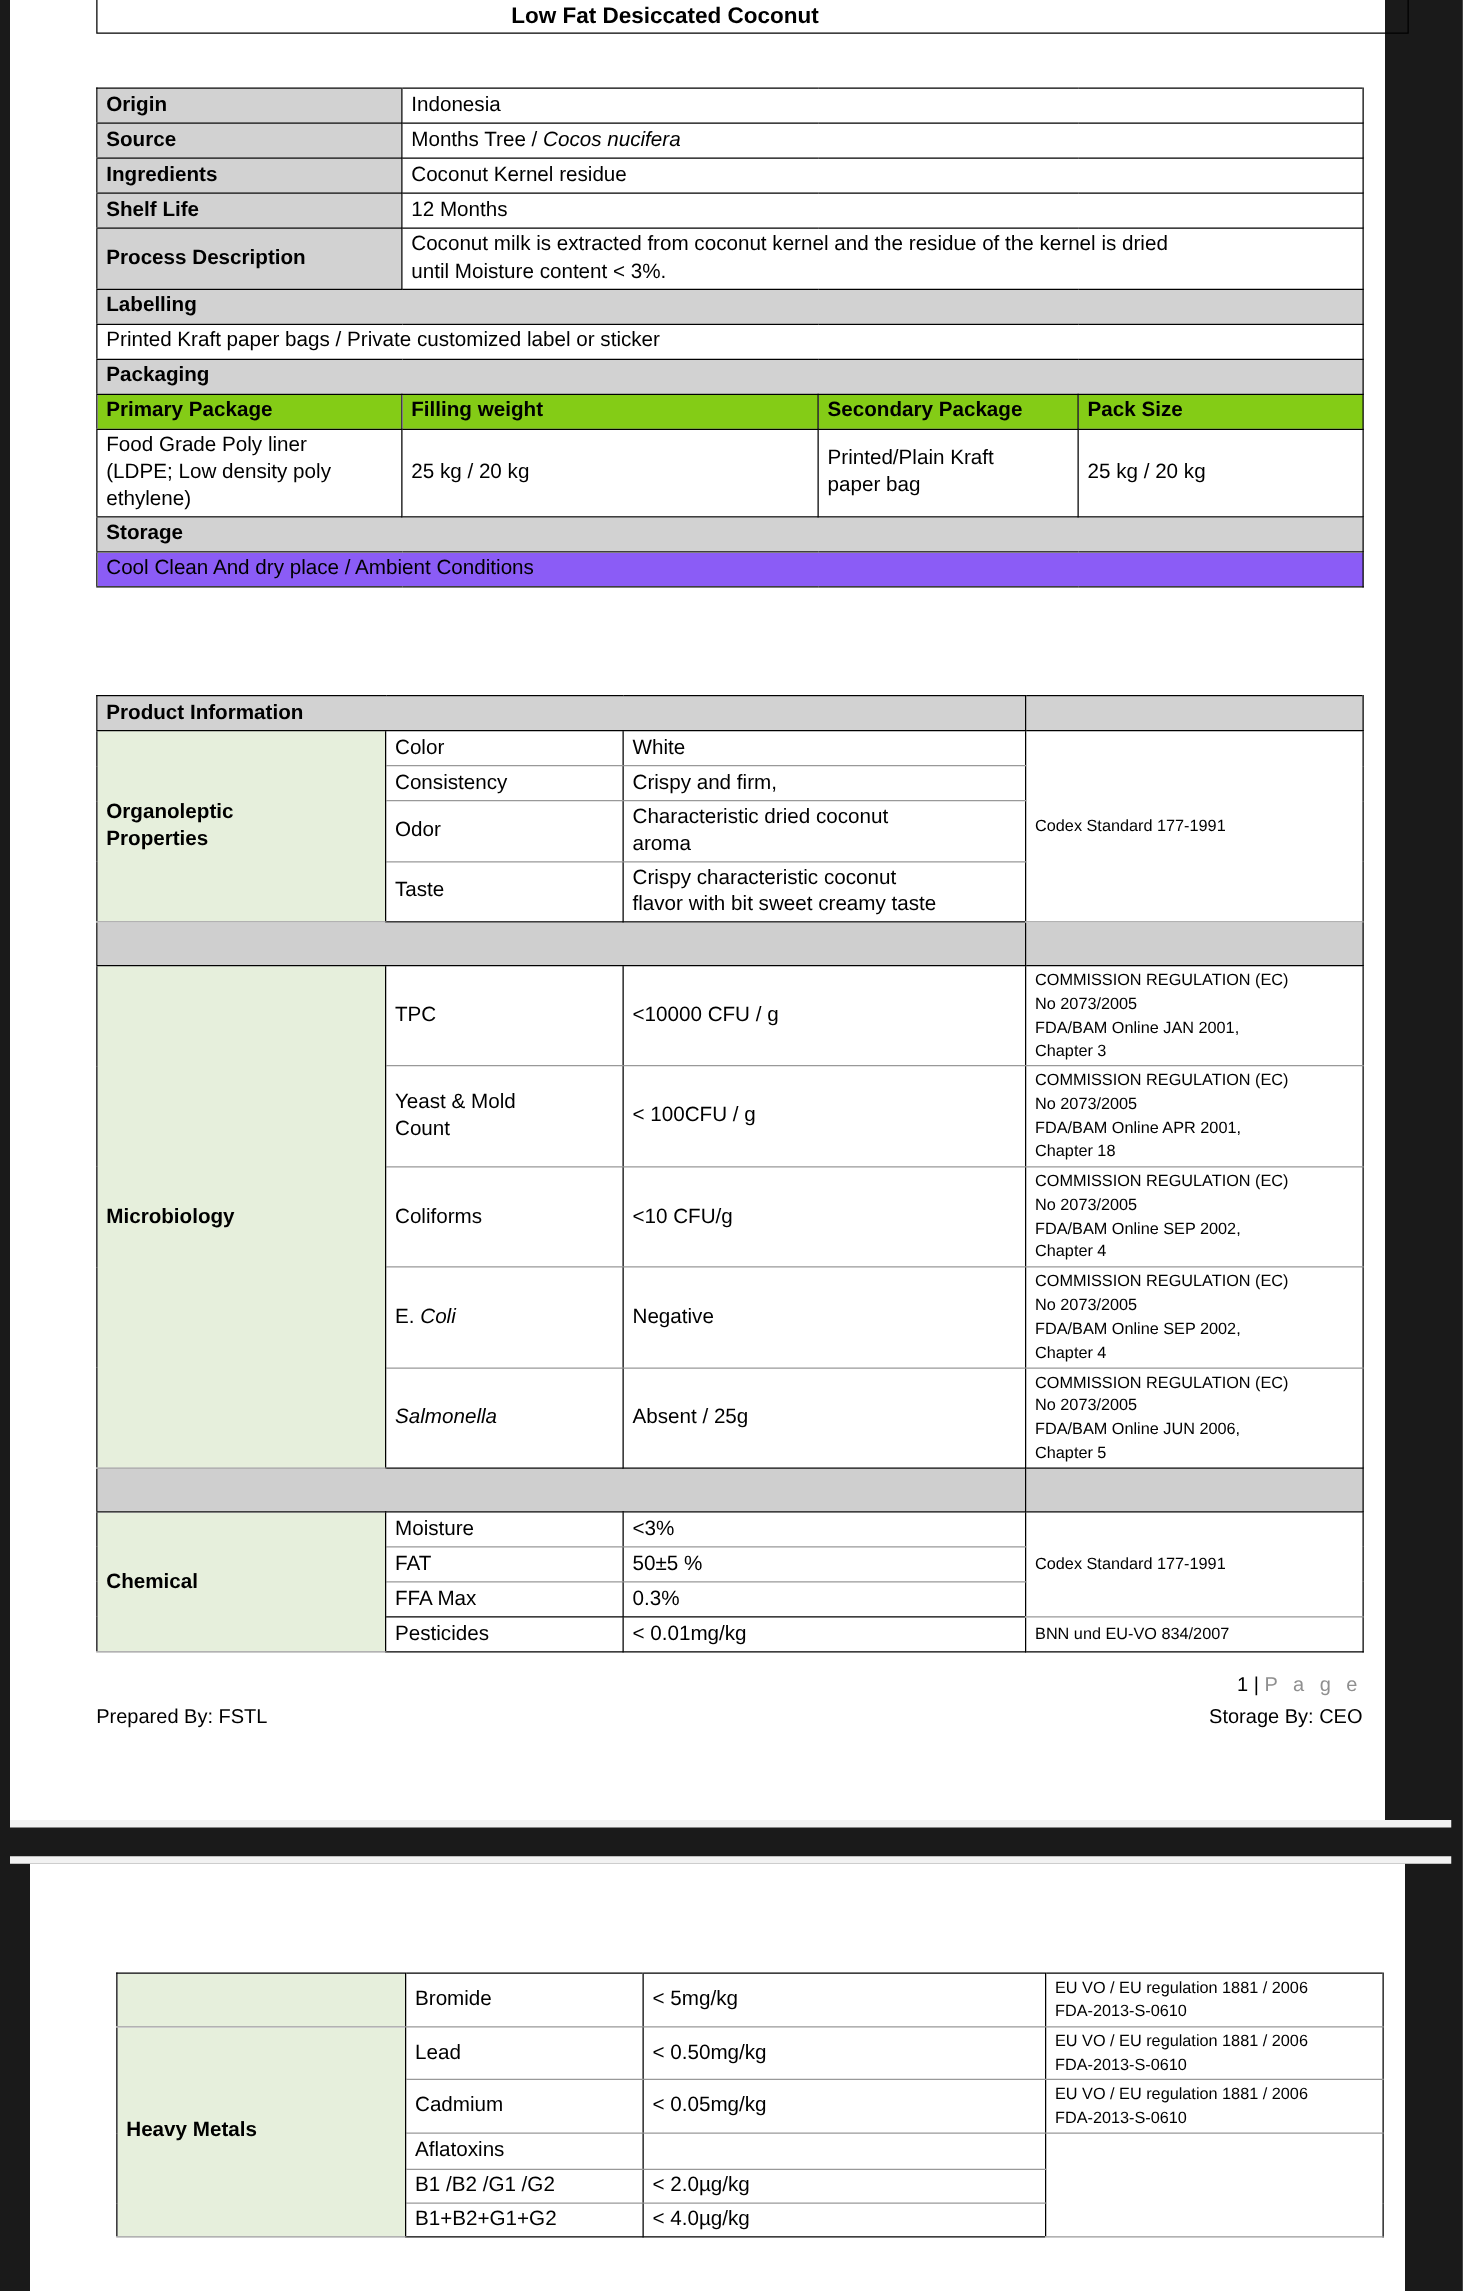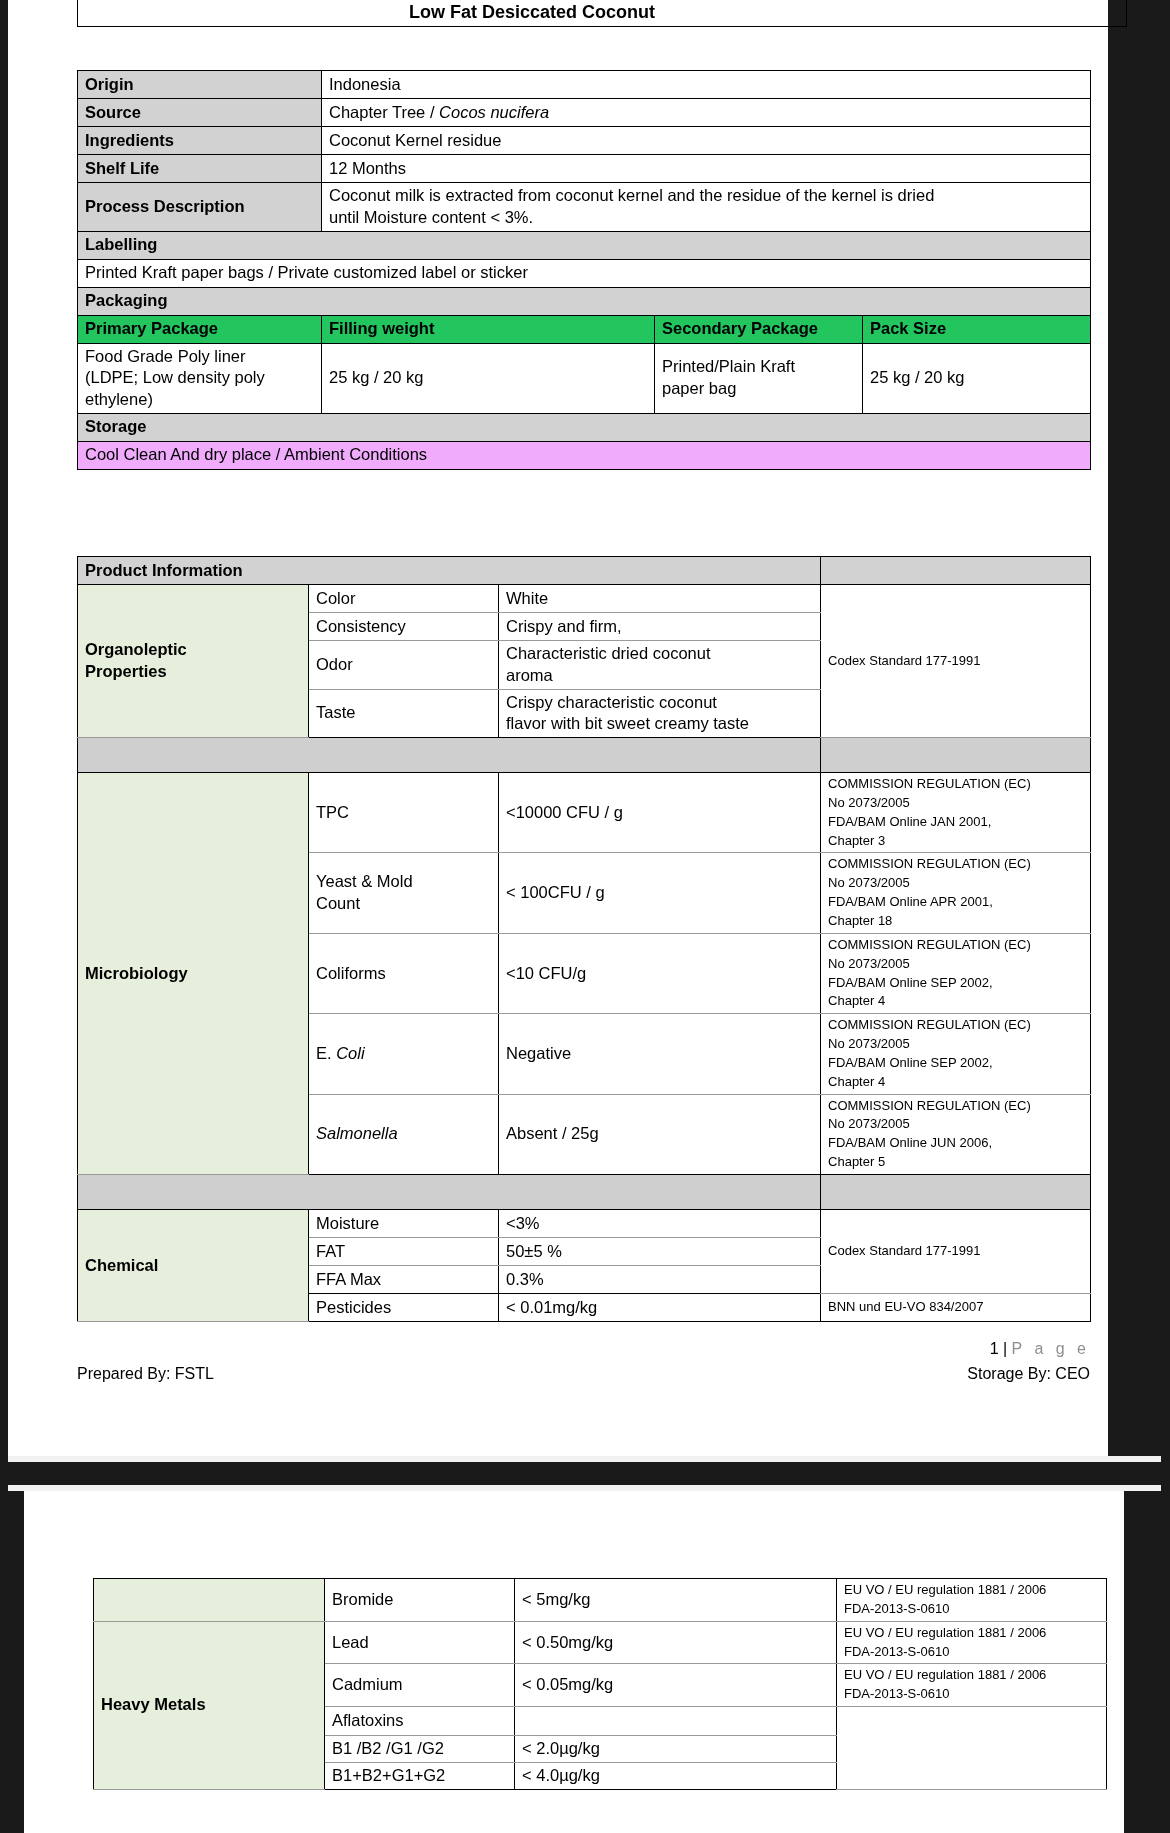--- a/index.html
+++ b/index.html
@@ -21,22 +21,22 @@
   table.doc{border-top:1px solid #000;border-left:1px solid #000;}
   table.doc td{border-right:1px solid #000;border-bottom:1px solid #000;
                padding:2px 7px;vertical-align:middle;overflow:hidden;}
   #t1{top:70px;}
   #t2{top:556px;}
   #t3{top:87px;}
 
   .b{font-weight:bold;}
   .lbl{background:#d2d2d2;font-weight:bold;}
   .sechdr{background:#d2d2d2;font-weight:bold;}
-  .grnhdr{background:#22c55e;font-weight:bold;}
-  .grn{background:#f0abfc;}
+  .grnhdr{background:#84cc16;font-weight:bold;}
+  .grn{background:#8b5cf6;}
   .section{background:#e6efdc;font-weight:bold;vertical-align:top;}
   .pre{white-space:pre-line;}
   .top{vertical-align:top;}
   .std{font-size:13px;line-height:1.45;padding:4px 6px;}
   .sep td{background:#cfcfcf;height:30px;padding:0;}
   tr.gb td{border-bottom-color:#999999;}
   .h28{height:28px;} .h29{height:29px;} .h27{height:27px;}
   .pih{padding-left:12px;}
 
   #footer{position:absolute;left:69px;top:1340px;width:1013px;font-size:16px;}
@@ -62,21 +62,21 @@
           <col style="width:208px">
           <col style="width:228px">
         </colgroup>
       <tbody>
       <tr class="h28">
         <td class="lbl">Origin</td>
         <td colspan="3">Indonesia</td>
       </tr>
       <tr class="h28">
         <td class="lbl">Source</td>
-        <td colspan="3"><span>Chapter Tree / </span><i>Cocos nucifera</i></td>
+        <td colspan="3"><span>Months Tree / </span><i>Cocos nucifera</i></td>
       </tr>
       <tr class="h28">
         <td class="lbl">Ingredients</td>
         <td colspan="3">Coconut Kernel residue</td>
       </tr>
       <tr class="h28">
         <td class="lbl">Shelf Life</td>
         <td colspan="3">12 Months</td>
       </tr>
       <tr>

